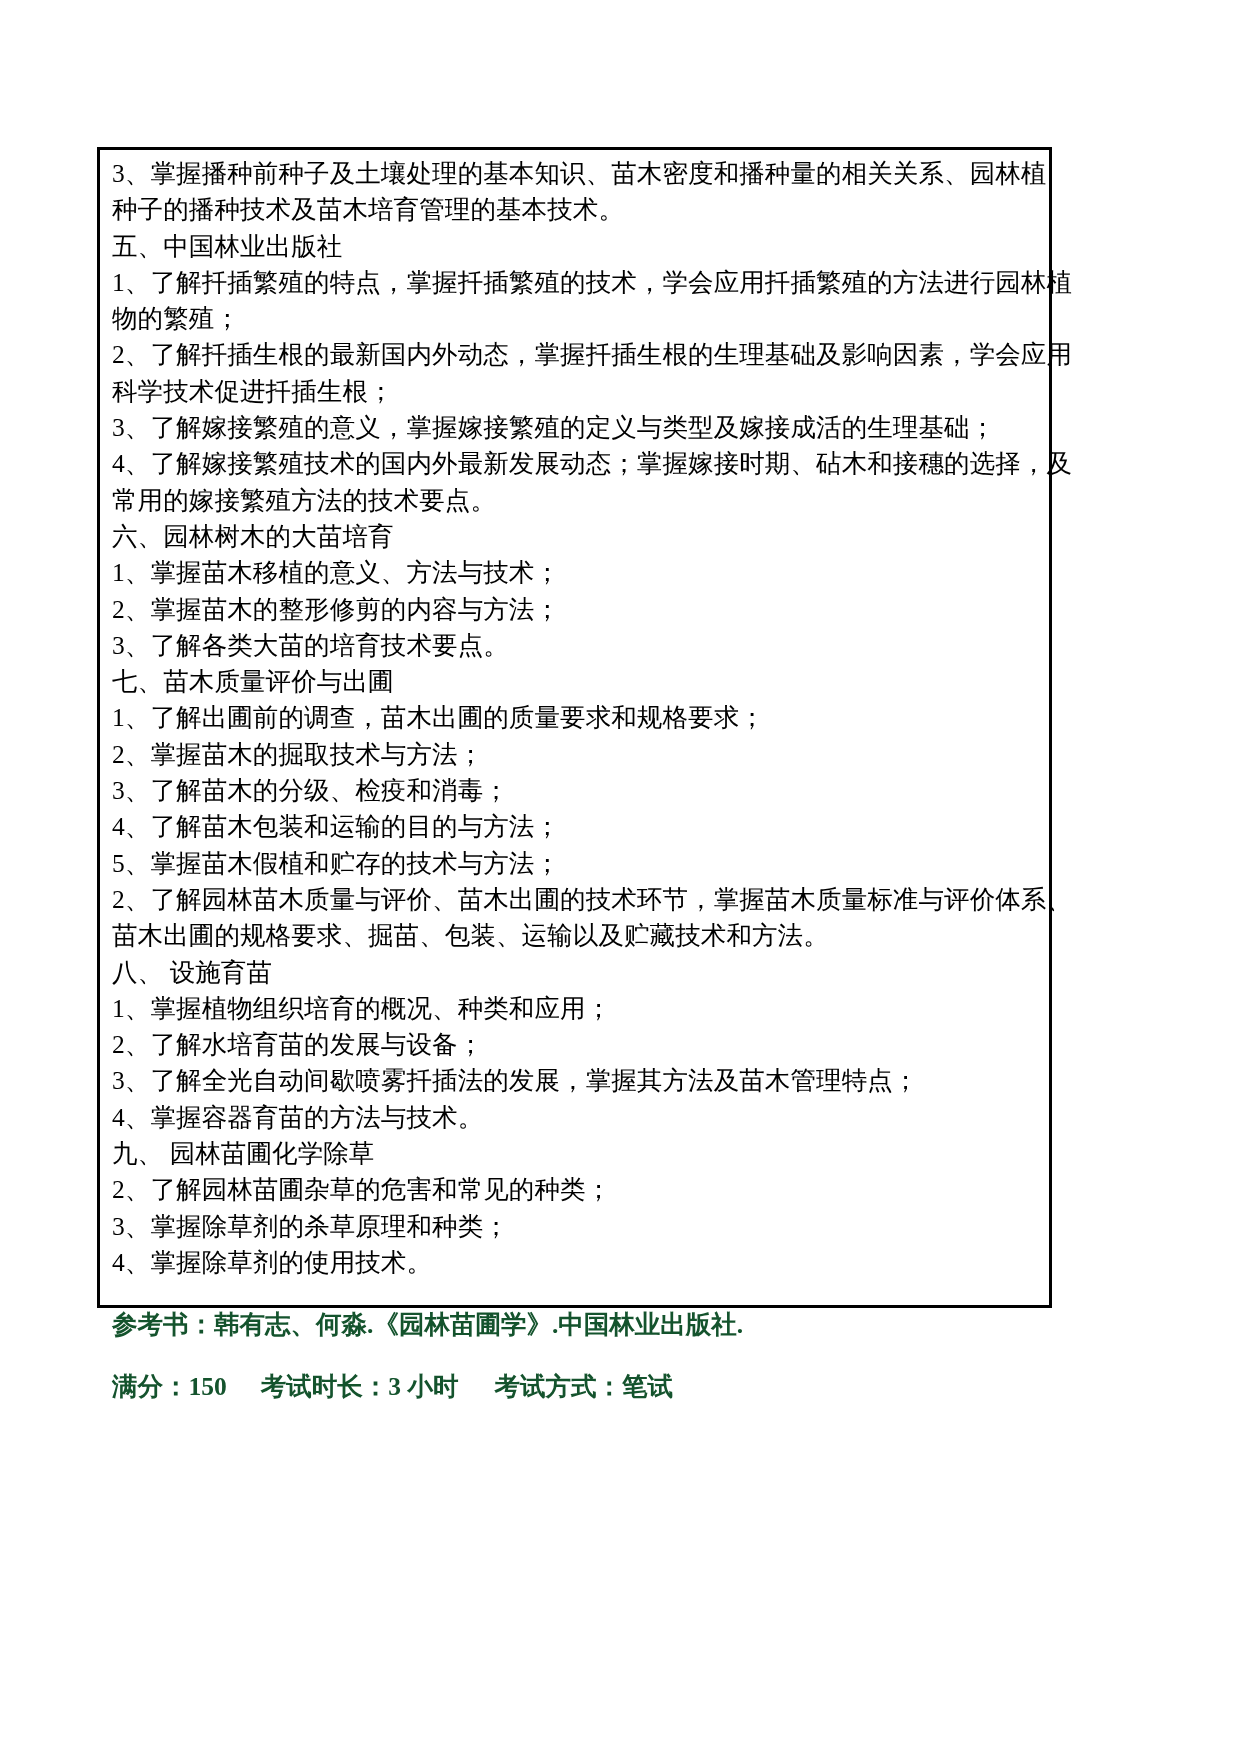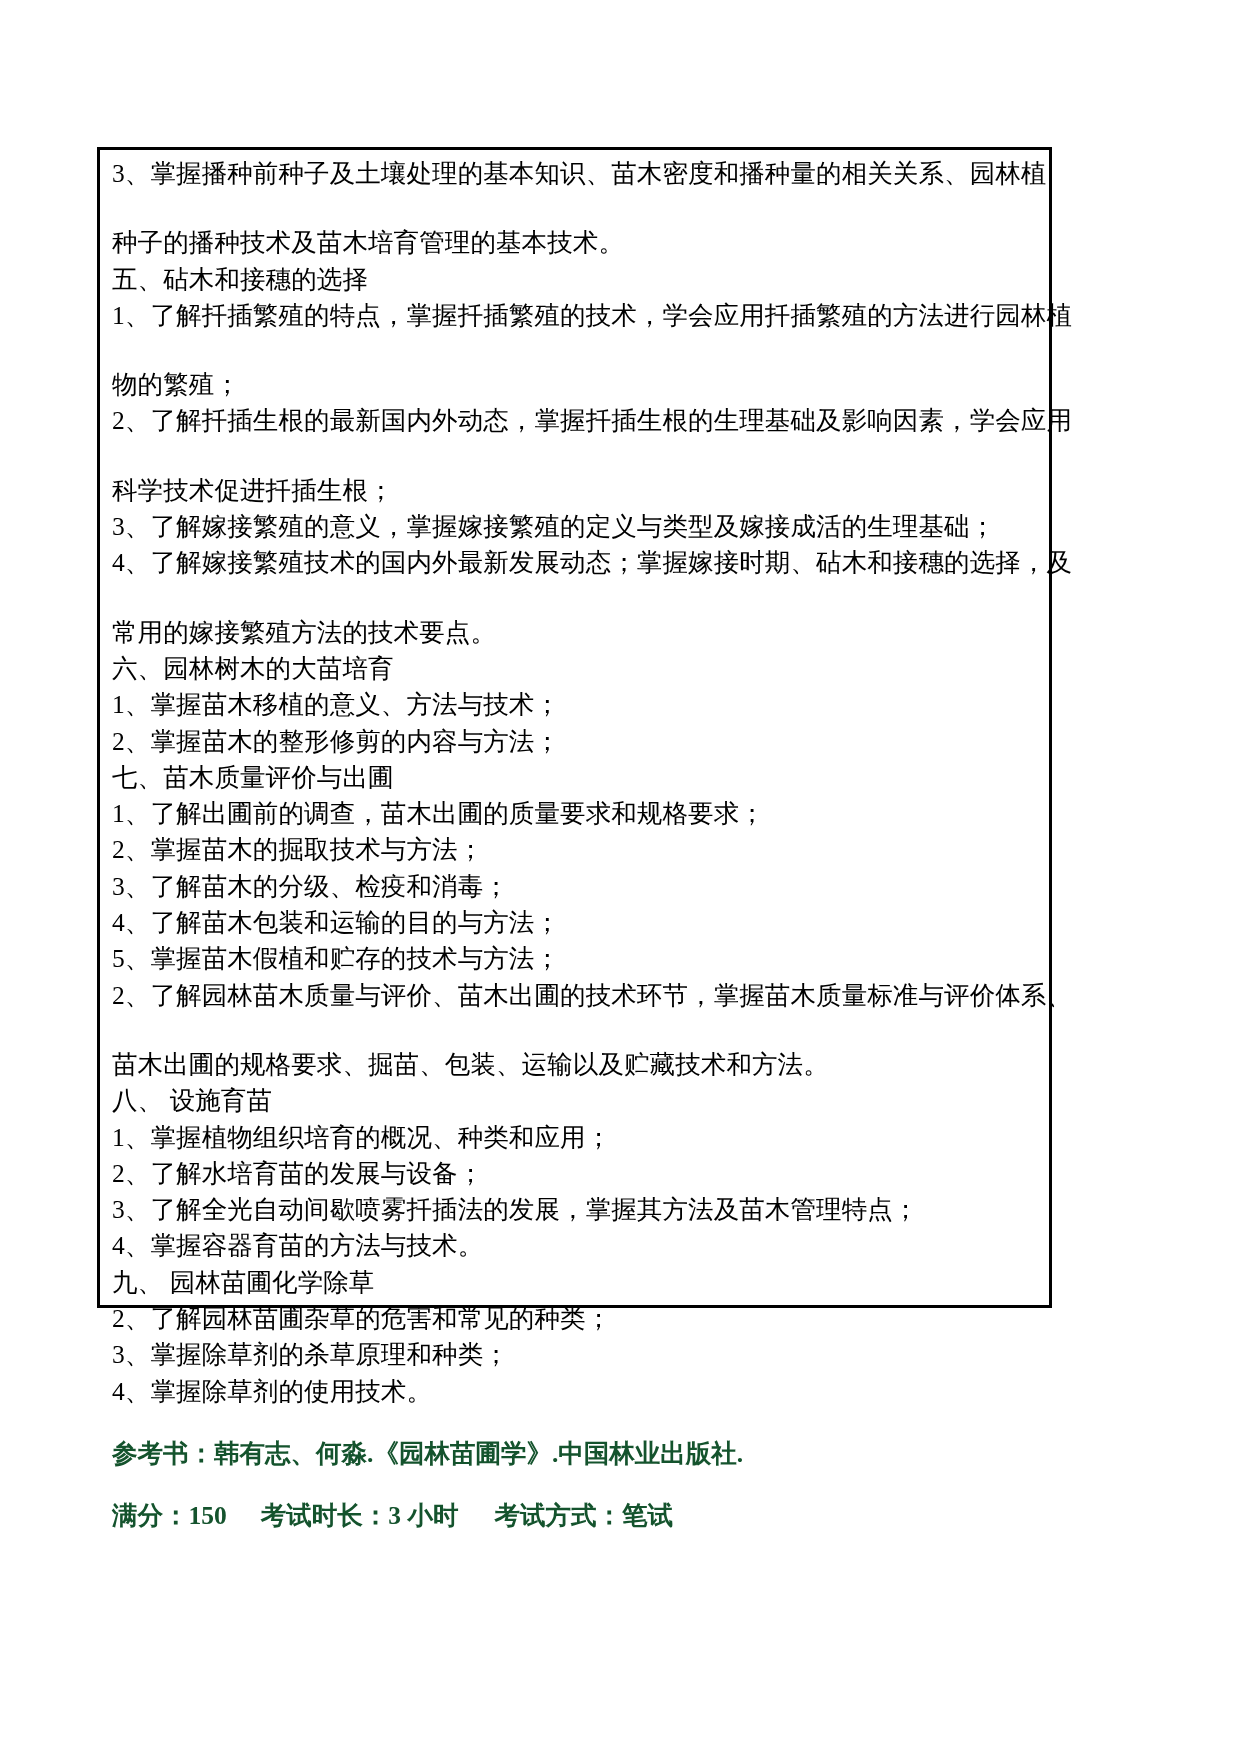--- a/index.html
+++ b/index.html
@@ -50,21 +50,20 @@
     line-height: 36.3px;
     letter-spacing: 0.1px;
     white-space: nowrap;
     font-weight: 400;
     color: #000000;
   }
 
   
   .line.cont {
     white-space: nowrap;
-    margin-top: 33px;
   }
   .spacer-md { height: 26px; }
 
   .bold-line {
     font-size: 25.5px;
     line-height: 36px;
     font-weight: bold;
     white-space: nowrap;
     color: #14532d;
   }
@@ -81,31 +80,32 @@
 </head>
 <body>
 
 <div id="page">
 
   <div id="doc-box">
     <div id="doc-body">
 
       <div class="line">3、掌握播种前种子及土壤处理的基本知识、苗木密度和播种量的相关关系、园林植</div>
       <div class="line cont">种子的播种技术及苗木培育管理的基本技术。</div>
-      <div class="line">五、砧木和接穗的选择</div>
+      <div class="line">五、中国林业出版社</div>
       <div class="line">1、了解扦插繁殖的特点，掌握扦插繁殖的技术，学会应用扦插繁殖的方法进行园林植</div>
       <div class="line cont">物的繁殖；</div>
       <div class="line">2、了解扦插生根的最新国内外动态，掌握扦插生根的生理基础及影响因素，学会应用</div>
       <div class="line cont">科学技术促进扦插生根；</div>
       <div class="line">3、了解嫁接繁殖的意义，掌握嫁接繁殖的定义与类型及嫁接成活的生理基础；</div>
       <div class="line">4、了解嫁接繁殖技术的国内外最新发展动态；掌握嫁接时期、砧木和接穗的选择，及</div>
       <div class="line cont">常用的嫁接繁殖方法的技术要点。</div>
       <div class="line">六、园林树木的大苗培育</div>
       <div class="line">1、掌握苗木移植的意义、方法与技术；</div>
       <div class="line">2、掌握苗木的整形修剪的内容与方法；</div>
+      <div class="line">3、了解各类大苗的培育技术要点。</div>
       <div class="line">七、苗木质量评价与出圃</div>
       <div class="line">1、了解出圃前的调查，苗木出圃的质量要求和规格要求；</div>
       <div class="line">2、掌握苗木的掘取技术与方法；</div>
       <div class="line">3、了解苗木的分级、检疫和消毒；</div>
       <div class="line">4、了解苗木包装和运输的目的与方法；</div>
       <div class="line">5、掌握苗木假植和贮存的技术与方法；</div>
       <div class="line">2、了解园林苗木质量与评价、苗木出圃的技术环节，掌握苗木质量标准与评价体系、</div>
       <div class="line cont">苗木出圃的规格要求、掘苗、包装、运输以及贮藏技术和方法。</div>
       <div class="line">八、 设施育苗</div>
       <div class="line">1、掌握植物组织培育的概况、种类和应用；</div>

